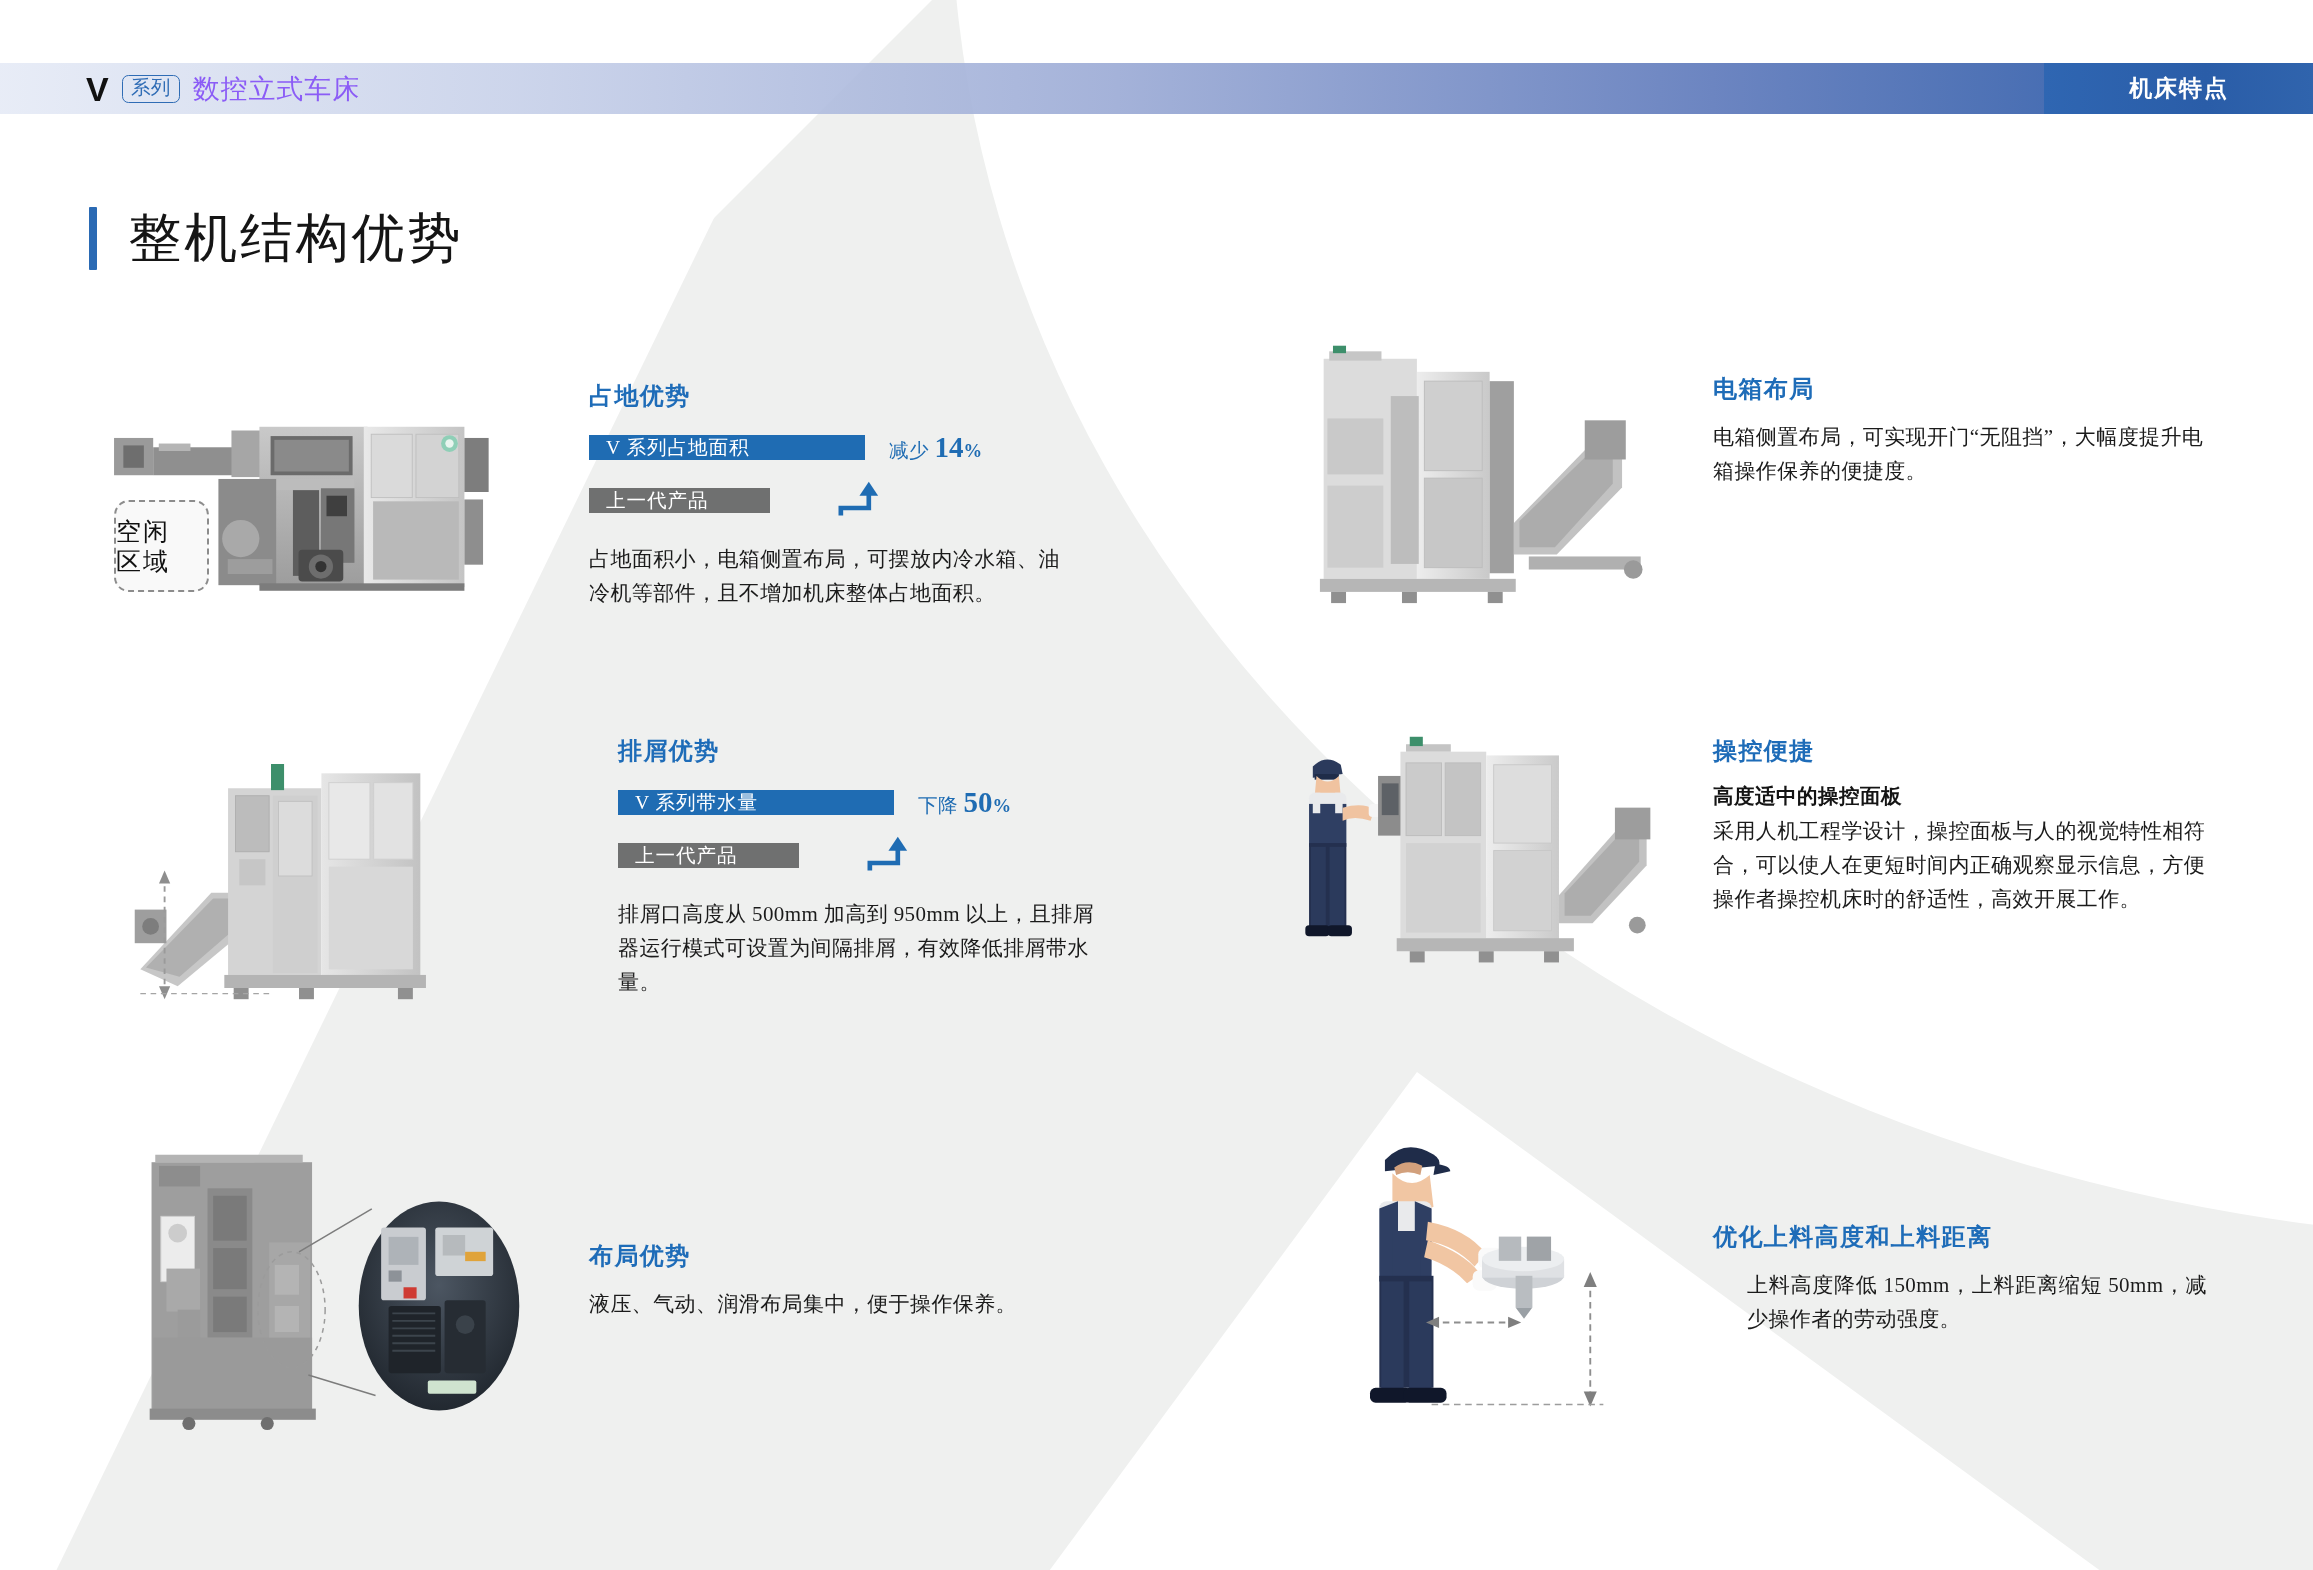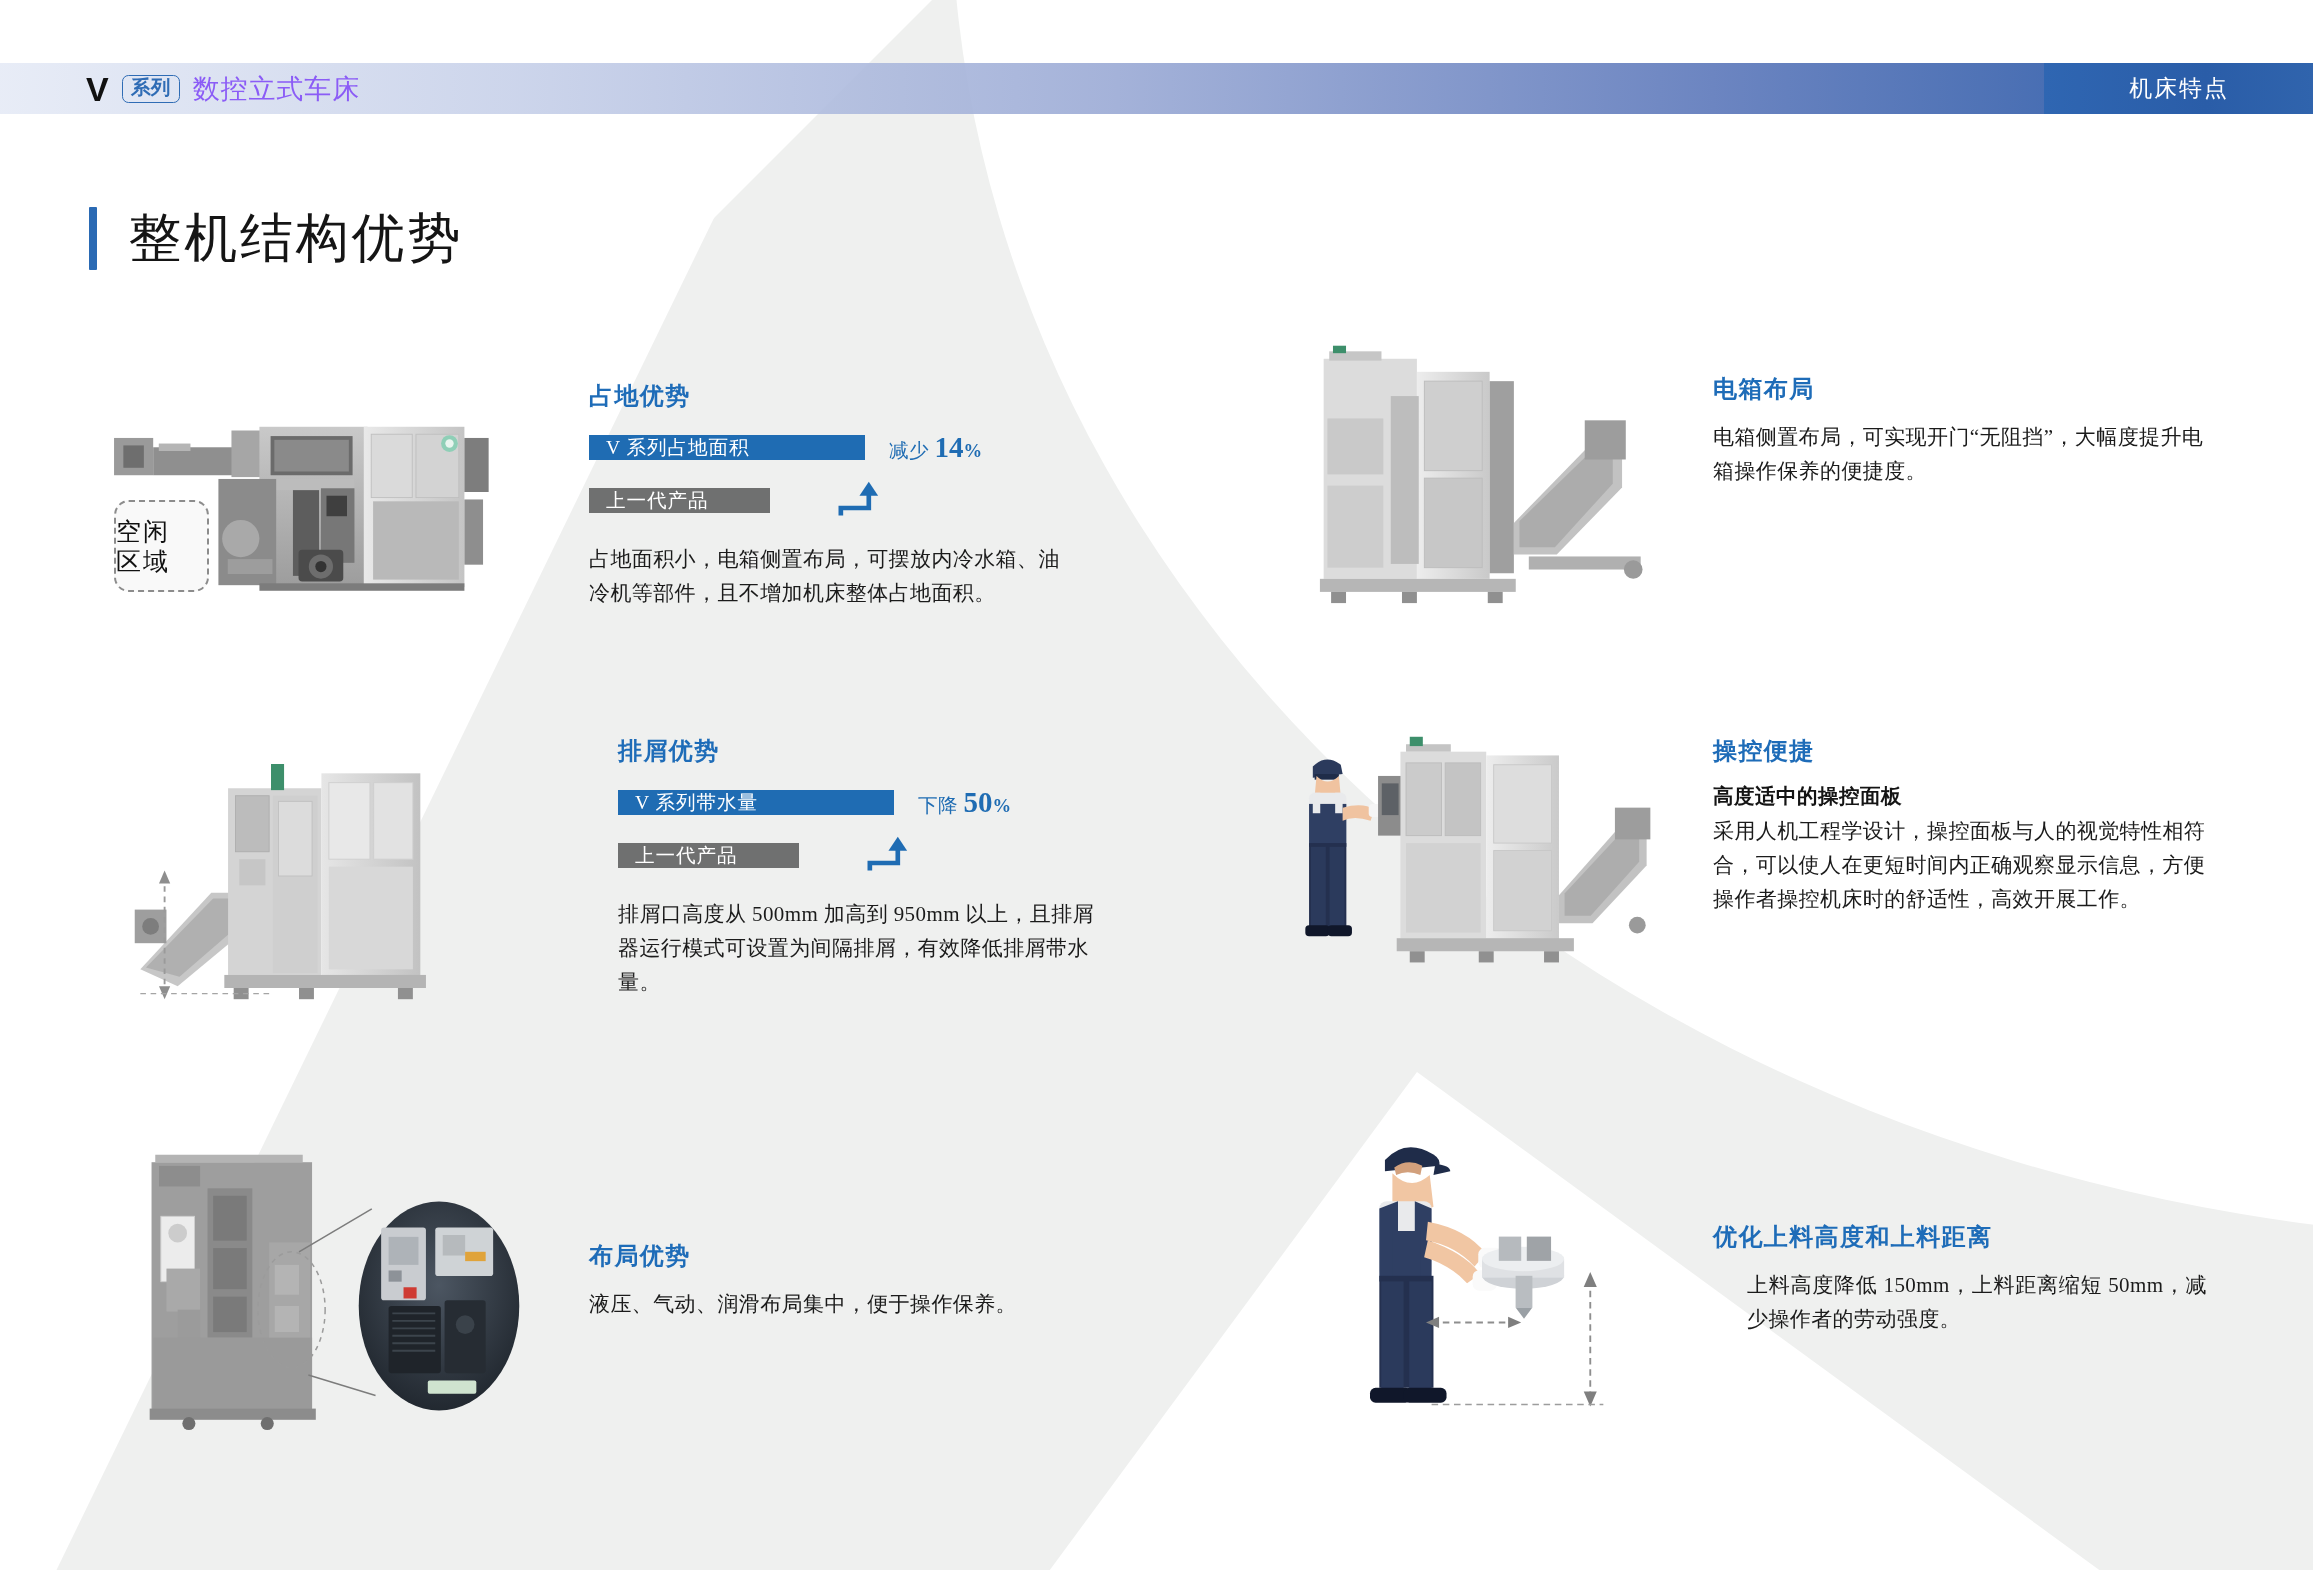--- a/index.html
+++ b/index.html
@@ -47,30 +47,30 @@
        #4069b0 92%, #35609f 100%);
     z-index:2;
   }
   .header-band-tag{
     position:absolute;right:0;top:63px;width:270px;height:51px;
     background:linear-gradient(90deg,#2f66b2 0%,#2a5da8 60%,#3064ad 100%);
     z-index:3;
     display:flex;align-items:center;justify-content:center;
   }
   .header-band-tag span{
-    color:#ffffff;font-size:23px;letter-spacing:1.9px;font-weight:400;
+    color:#ffffff;font-size:23px;letter-spacing:1.9px;font-weight:700;
   }
   .header-left{
     position:absolute;left:86px;top:65px;height:48px;
     display:flex;align-items:center;gap:13px;z-index:4;
   }
   .hl-v{font-size:34px;font-weight:bold;color:#111;line-height:1;}
   .hl-chip{
     border:1.9px solid #2f6cb5;border-radius:6.5px;padding:1.9px 8.4px 3.7px;
-    color:#2f6cb5;font-size:19.6px;line-height:1;font-weight:700;
+    color:#2f6cb5;font-size:19.6px;line-height:1;font-weight:400;
   }
   .hl-title{font-size:27px;color:#8b5cf6;letter-spacing:0.9px;}
 
   
   .page-title{
     position:absolute;left:89px;top:207px;display:flex;align-items:stretch;gap:31px;z-index:5;
   }
   .page-title .accent{width:8.4px;background:#2a6ab4;border-radius:0.9px;}
   .page-title .txt{font-size:53px;color:#151515;letter-spacing:2.8px;line-height:1.18;}
 

